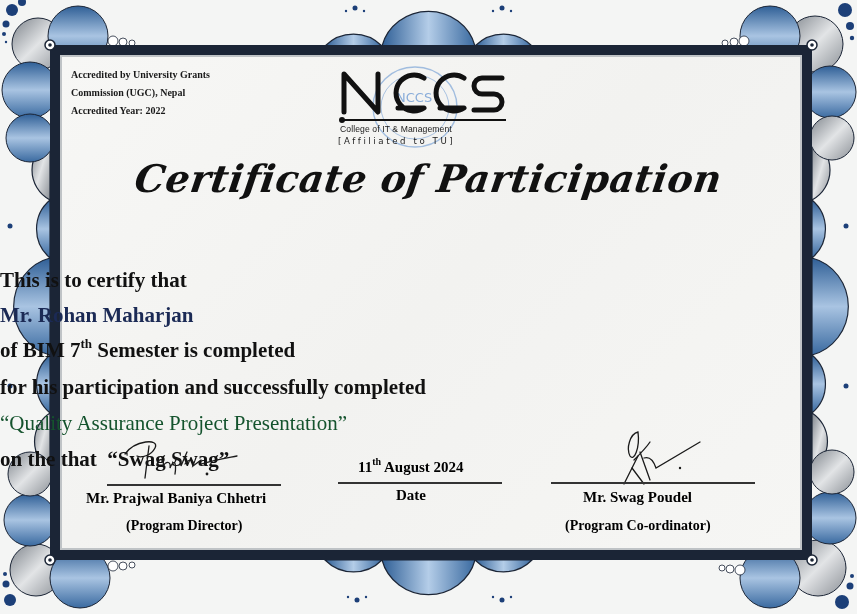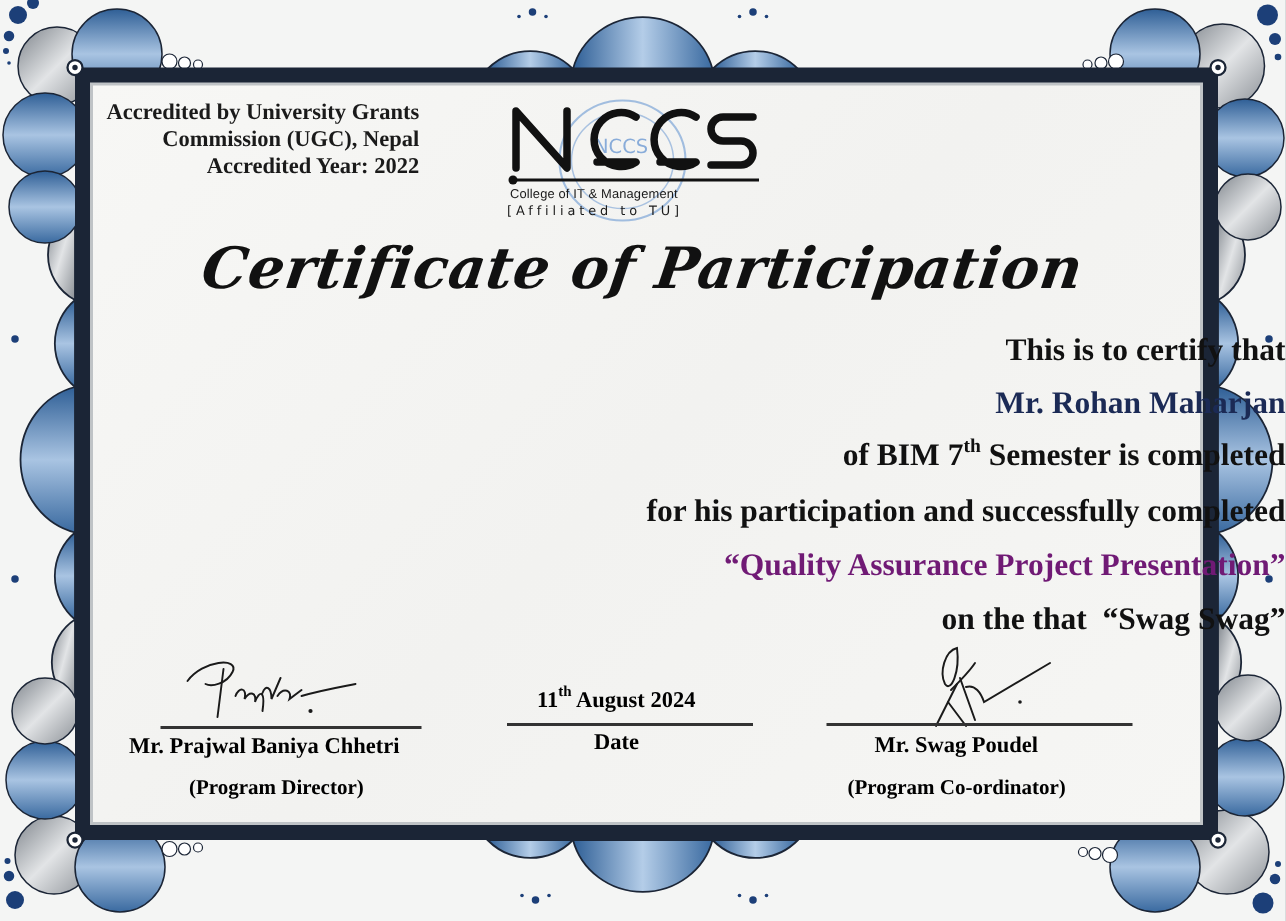--- a/index.html
+++ b/index.html
@@ -21,21 +21,21 @@
       position: absolute; left: 10px; top: 10px; right: 10px; bottom: 10px;
       background: #bfc3c6;
     }
     .panel {
       position: absolute; left: 2px; top: 2px; right: 2px; bottom: 2px;
       background: linear-gradient(135deg, #f7f7f5 0%, #f2f2f0 50%, #f6f6f4 100%);
     }
 
     .accred {
       position: absolute; left: 71px; top: 66px;
-      font-size: 15px; font-weight: bold; line-height: 18px; color: #1a1a1a; text-align: right;
+      font-size: 10px; font-weight: bold; line-height: 18px; color: #1a1a1a;
     }
     .accred div { white-space: nowrap; }
 
     .logo { position: absolute; left: 330px; top: 62px; width: 190px; height: 95px; }
     .logo-word {
       position: absolute; left: 8px; top: 2px; width: 170px; height: 60px;
     }
     .logo-sub1 {
       position: absolute; left: 10px; top: 62px; font-family: Liberation Sans, sans-serif;
       font-size: 8.6px; color: #1a1a1a; white-space: nowrap; letter-spacing: 0.1px;
@@ -46,26 +46,26 @@
     }
 
     .title {
       position: absolute; left: 0; width: 857px; top: 156px; text-align: center;
       font-family: "DejaVu Serif", serif; font-style: italic; font-weight: bold;
       font-size: 38px; color: #111; letter-spacing: 0.5px;
       transform: skewX(-8deg);
     }
 
     .line {
-      position: absolute; left: 0; width: 857px; text-align: right;
-      font-weight: bold; font-size: 21px; color: #111; white-space: nowrap;
+      position: absolute; left: 0; width: 857px; text-align: left;
+      font-weight: bold; font-size: 21px; color: #111; white-space: nowrap; margin-top: 47px;
     }
     .line sup { font-size: 13px; vertical-align: 9px; line-height: 0; }
     .name { color: #1b2a55; }
-    .project { color: #701a75; font-weight: bold; }
+    .project { color: #14532d; font-weight: normal; }
     .sig-line { position: absolute; height: 1.5px; background: #333; }
     .sig-name { position: absolute; font-size: 15px; white-space: nowrap; }
     .sig-role { position: absolute; font-size: 14px; white-space: nowrap; }
     .sig-img { position: absolute; }
     sup.small { font-size: 10px; vertical-align: 7px; line-height: 0; }
   </style>
 </head>
 <body>
 
 <div class="stage">

